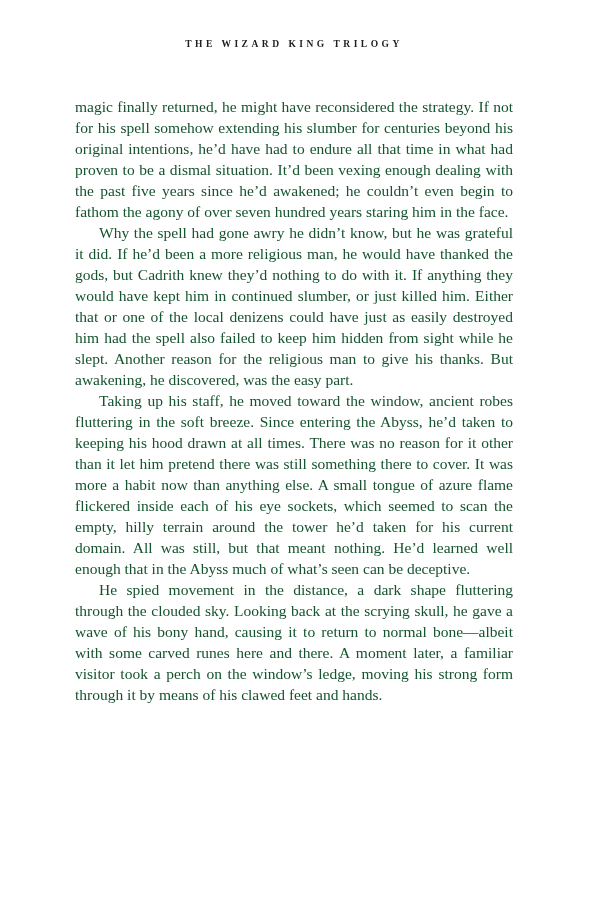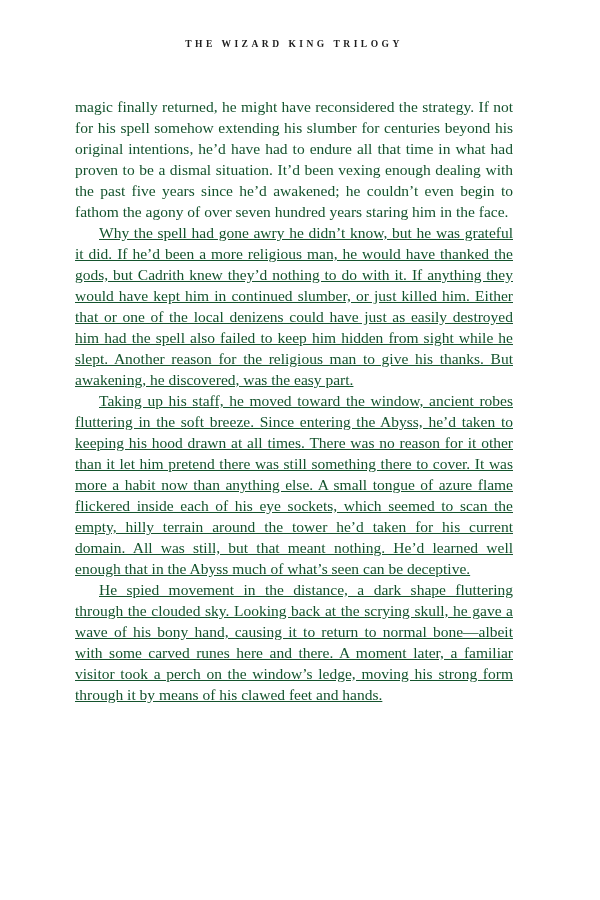--- a/index.html
+++ b/index.html
@@ -37,21 +37,20 @@
     line-height: 21px;
     text-align: justify;
     color: #14532d;
   }
   .page-body p {
     margin: 0;
     padding: 0;
   }
   .page-body p.indent {
     text-indent: 24px;
-    text-decoration: underline;
   }
   .page-number {
     position: absolute;
     top: 847px;
     left: 75px;
     width: 438px;
     text-align: left;
     font-size: 10.5px;
     letter-spacing: 1.5px;
     color: #1e1e1e;

